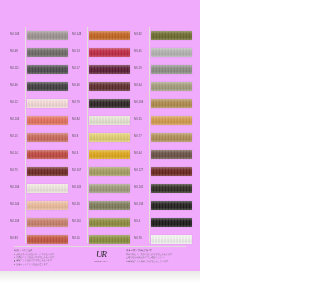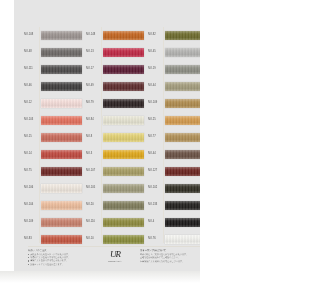--- a/index.html
+++ b/index.html
@@ -5,23 +5,23 @@
   html,body{margin:0;padding:0;}
   body{
     width:200px;height:283px;
     background:#ffffff;
     font-family:"Liberation Sans", sans-serif;
     overflow:hidden;
     position:relative;
   }
   #card{
     position:absolute;
-    left:14px;top:0;
+    left:0;top:0;
     width:200px;height:271px;
-    background:#e5e5e5;
+    background:#f0abfc;
     box-sizing:border-box;
   }
   #page-shadow{
     position:absolute;
     left:0;top:271px;width:200px;height:12px;
     background:linear-gradient(#e9e9e7,#ffffff);
   }
   #swatch-grid{
     position:absolute;
     left:10px;top:27px;

